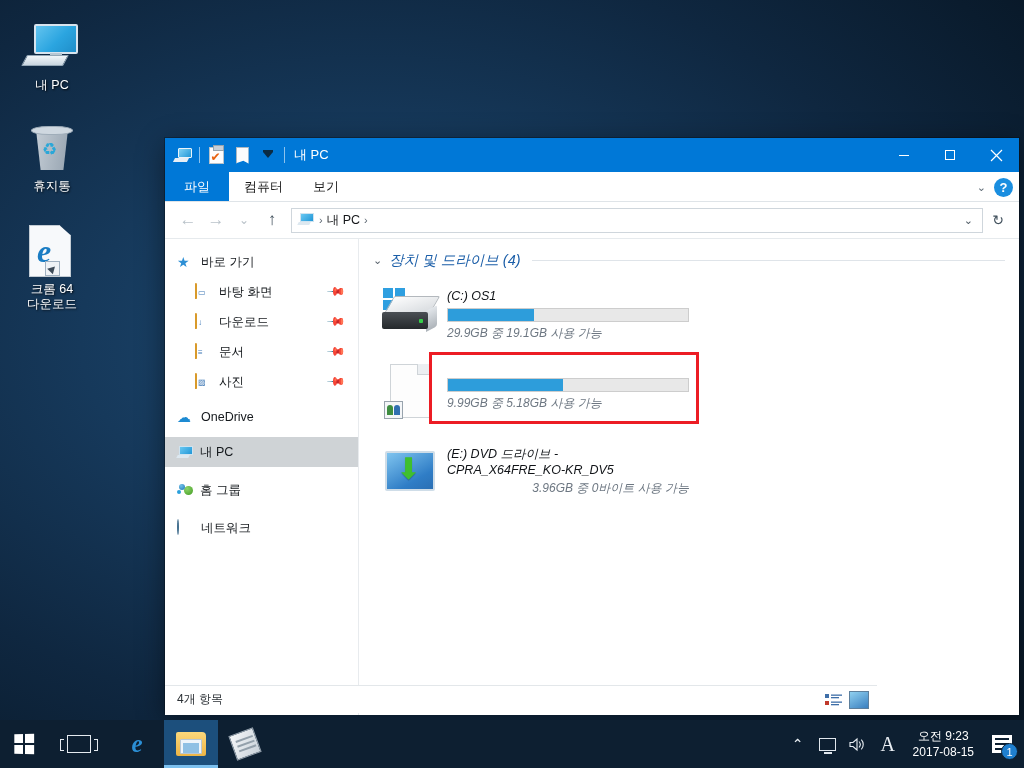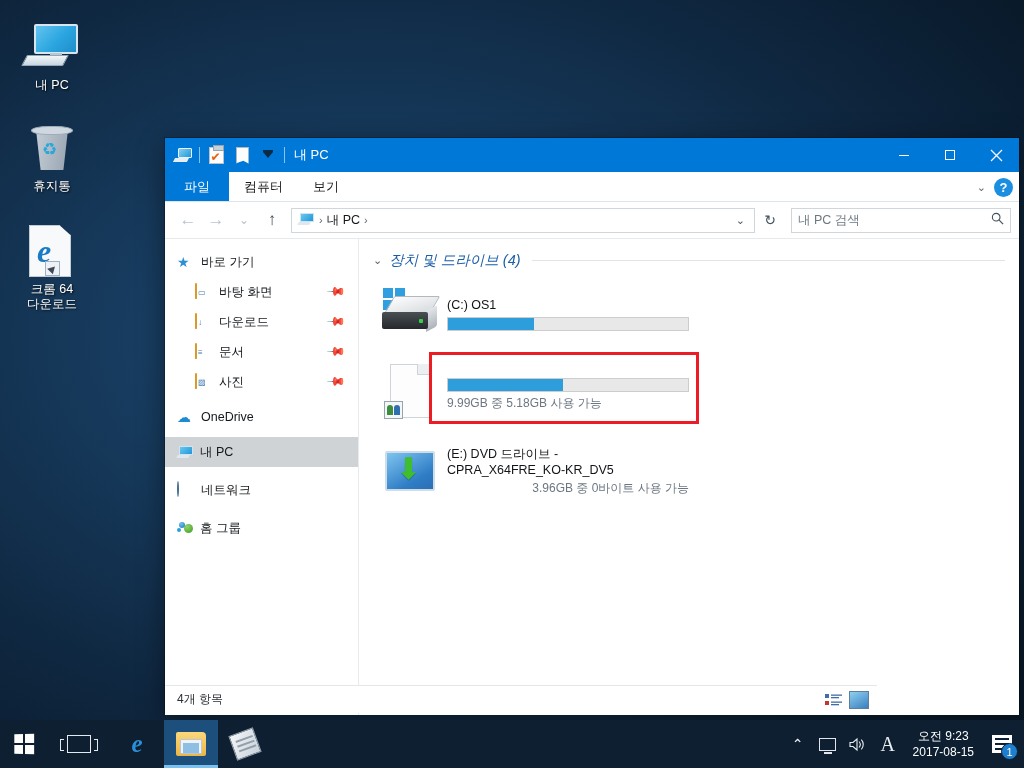--- a/index.html
+++ b/index.html
@@ -206,21 +206,21 @@
   .group-title { color: #1b5ea8; font-size: 14.5px; white-space: nowrap; font-style: italic; }
   .group-rule { flex: 1; height: 1px; background: #dfe4e9; margin-left: 4px; }
 
   .tiles { display: flex; flex-wrap: wrap; }
   .tile {
     width: 322px; height: 78px; display: flex; align-items: center; gap: 6px;
     padding: 4px 6px; position: relative; margin-right: 8px;
   }
   .tile.selected { background: #f2f8fd; border: 1px solid #a8cdea; }
   .tile-ico { width: 62px; height: 62px; display: flex; align-items: center; justify-content: center; flex: none; }
-  .tile-info { flex: 1; min-width: 0; }
+  .tile-info { flex: 1; min-width: 0; font-style: italic; }
   .tile-name { font-size: 12.5px; color: #111418; line-height: 16px; }
   .bar { height: 14px; background: #e8e8e8; border: 1px solid #cdcdcd; margin: 4px 0 3px 0; }
   .bar .fill { height: 100%; background: #2d9ddb; }
   .tile-sub { font-size: 12px; color: #6d7782; }
 
   
   .anno-box {
     position: absolute; border: 3px solid #ec1c24; pointer-events: none; z-index: 5;
   }
 
@@ -460,29 +460,20 @@
         <div class="s"></div>
           <div class="k"></div>
       </div>
       <span class="addr-sep">›</span>
       <span class="addr-crumb">내 PC</span>
       <span class="addr-sep">›</span>
       <span class="addr-chev">⌄</span>
     </div>
     <div class="refresh">↻</div>
 
-    <div class="searchbox">
-      <div class="ph">내 PC 검색</div>
-      <div class="mag">
-        <svg width="13" height="13" viewBox="0 0 14 14">
-          <circle cx="5.6" cy="5.6" r="4.1" fill="none" stroke="#43505b" stroke-width="1.2"></circle>
-          <path d="M8.8 8.8 L13 13" stroke="#43505b" stroke-width="1.3"></path>
-        </svg>
-      </div>
-    </div>
   </div>
 
   <div class="body-area">
 
     <div class="sidebar">
 
       <div class="nav-item">
         <span class="ic ic-star">★</span>
         <span class="nav-label">바로 가기</span>
       </div>
@@ -515,34 +506,34 @@
         <span class="ic ic-cloud">☁</span>
         <span class="nav-label">OneDrive</span>
       </div>
 
       <div class="nav-item selected" style="margin-top:5px;">
         <span class="ic ic-mon">
             <span class="s"></span>
             <span class="k"></span>
           </span>
         <span class="nav-label">내 PC</span>
-      </div>
-
-      <div class="nav-item" style="margin-top:8px;">
-        <span class="ic"><span class="ic-net"></span></span>
-        <span class="nav-label">네트워크</span>
       </div>
 
       <div class="nav-item" style="margin-top:8px;">
         <span class="ic ic-home">
           <span class="b1"></span>
             <span class="b2"></span>
             <span class="b3"></span>
         </span>
         <span class="nav-label">홈 그룹</span>
+      </div>
+
+      <div class="nav-item" style="margin-top:8px;">
+        <span class="ic"><span class="ic-net"></span></span>
+        <span class="nav-label">네트워크</span>
       </div>
     </div>
 
     <div class="content">
 
       <div class="group-head">
         <span class="group-chev">⌄</span>
         <span class="group-title">장치 및 드라이브 (4)</span>
         <span class="group-rule"></span>
       </div>
@@ -562,20 +553,21 @@
                 <div class="side"></div>
                 <div class="front"></div>
                 <div class="led"></div>
             </div>
           </div>
           <div class="tile-info">
             <div class="tile-name">(C:) OS1</div>
             <div class="bar">
               <div class="fill" style="width:36%"></div>
             </div>
+            <div class="tile-sub">29.9GB 중 19.1GB 사용 가능</div>
           </div>
         </div>
 
         <div class="tile" style="margin-right:0;">
           <div class="tile-ico">
             <div class="genericdoc">
               <div class="pg"></div>
                 <div class="fold"></div>
               <div class="share">
                 <span class="p1"></span>

